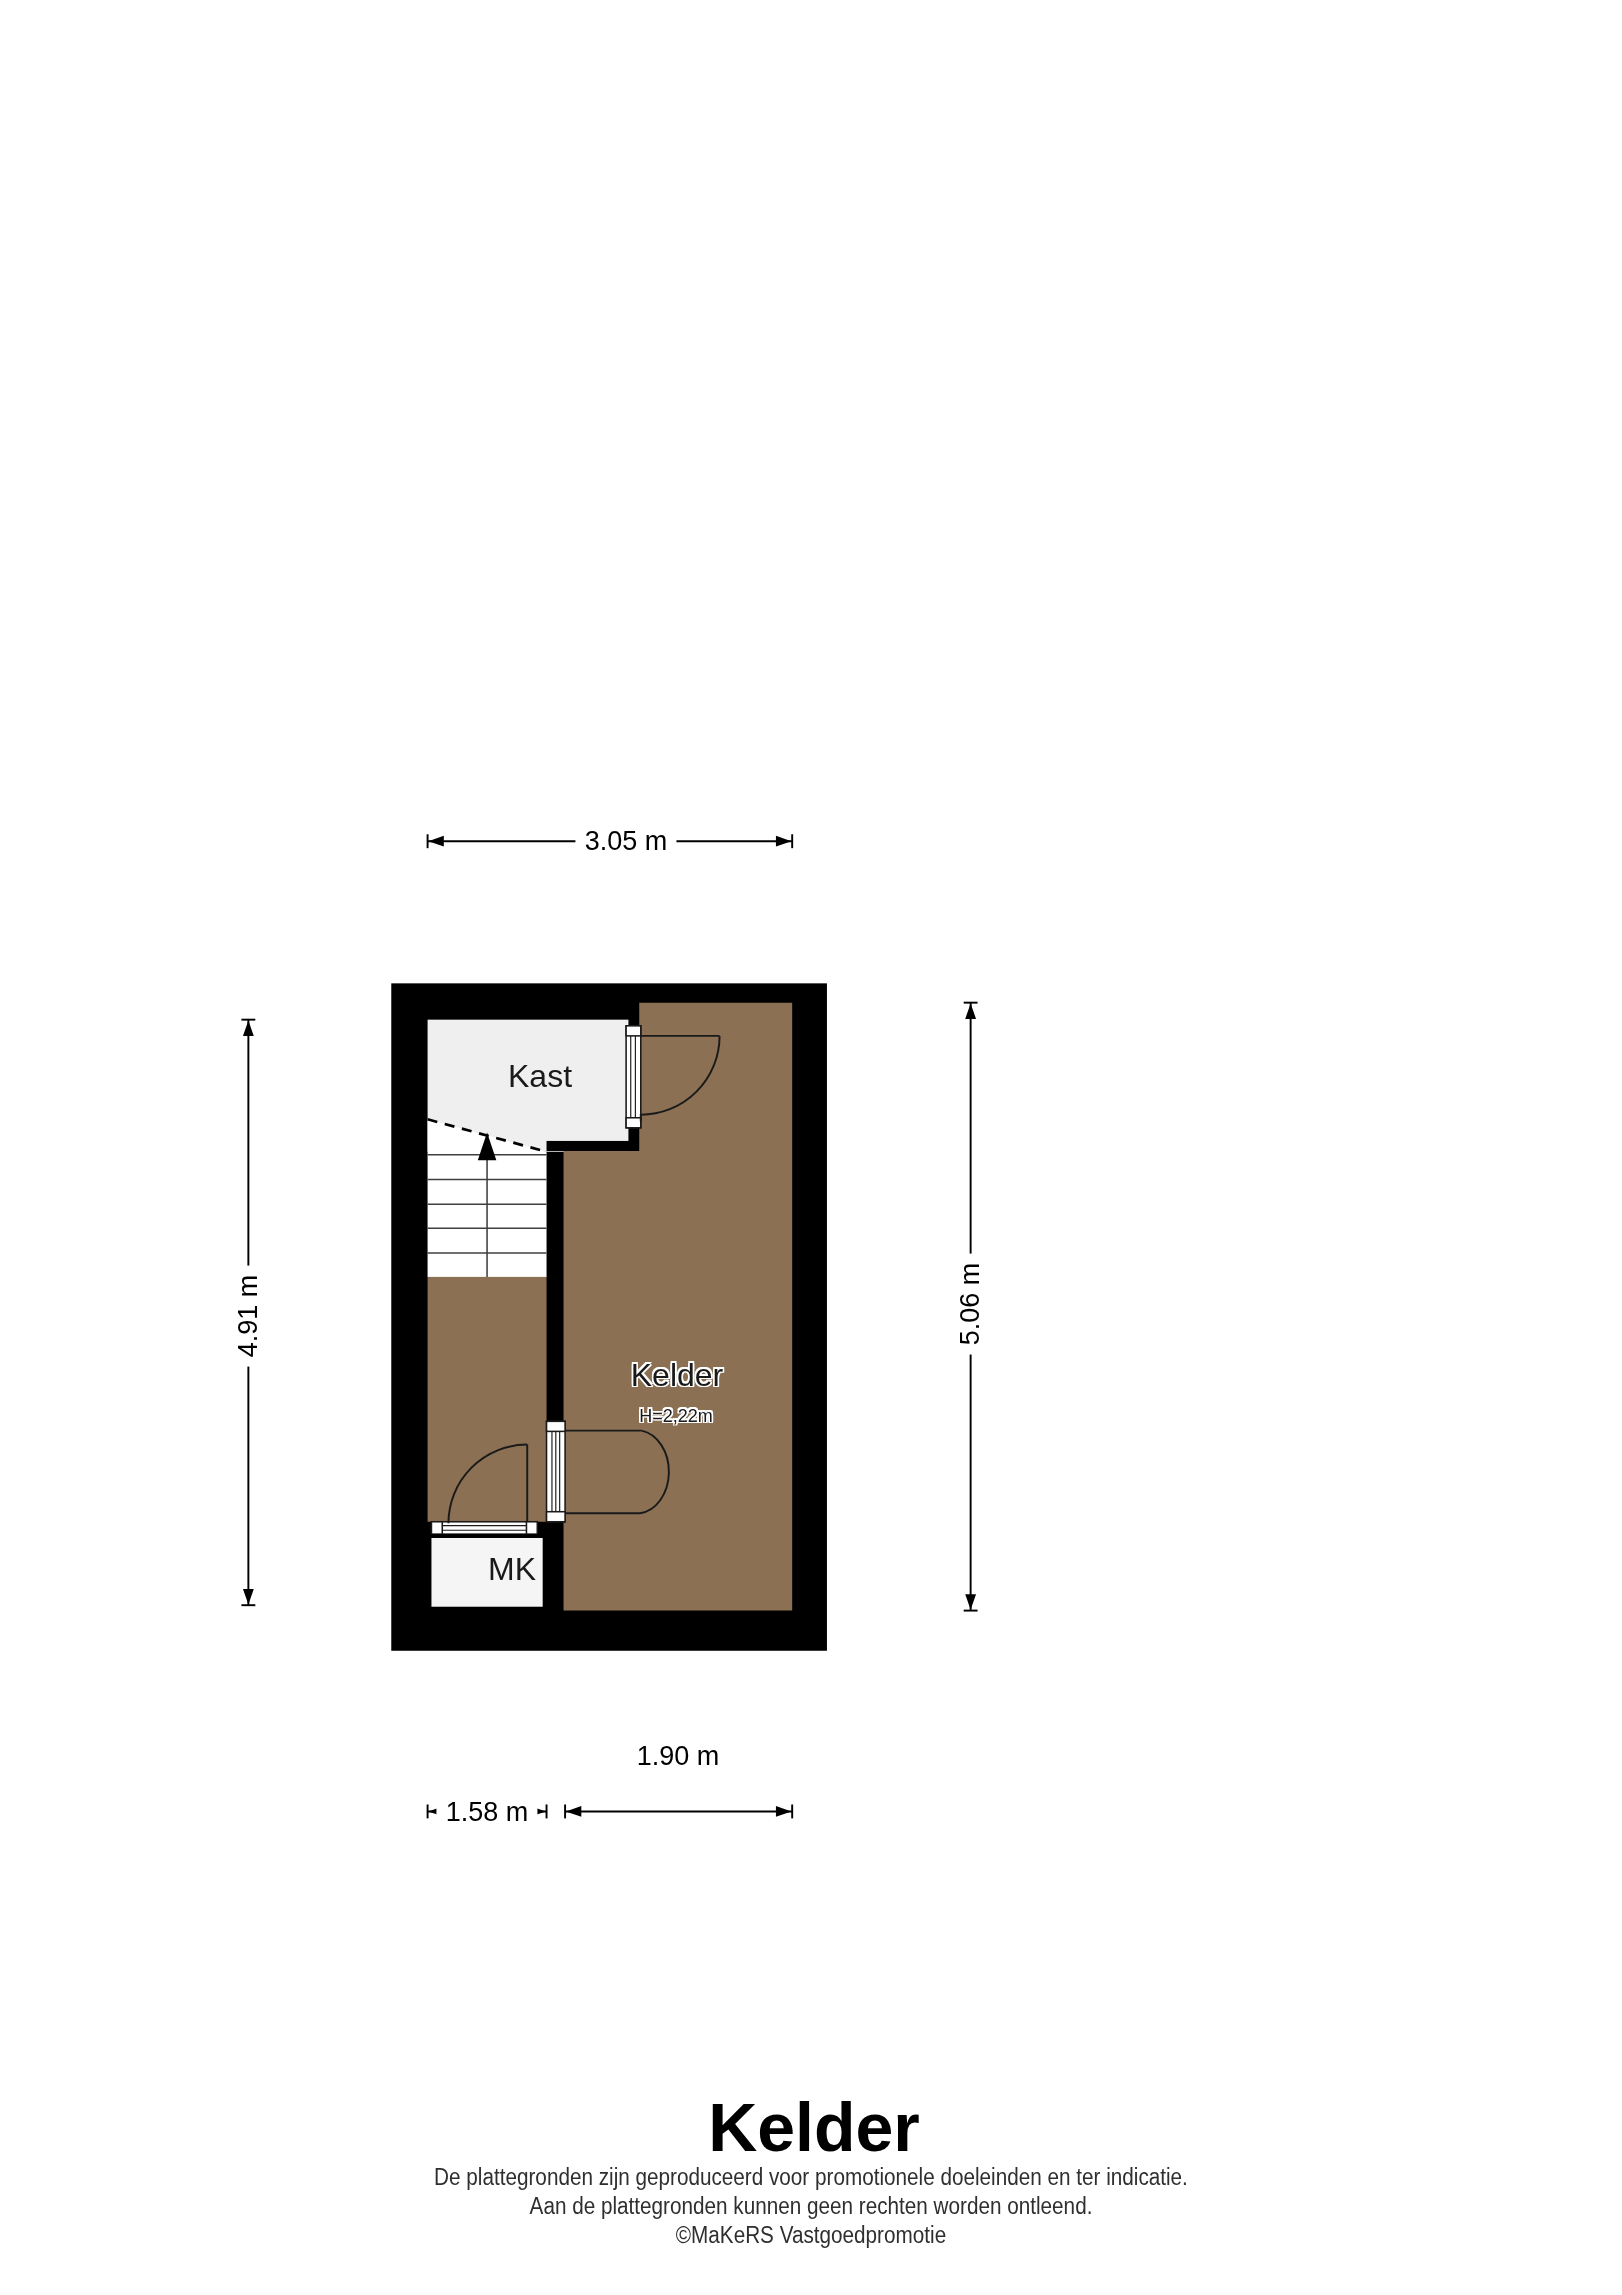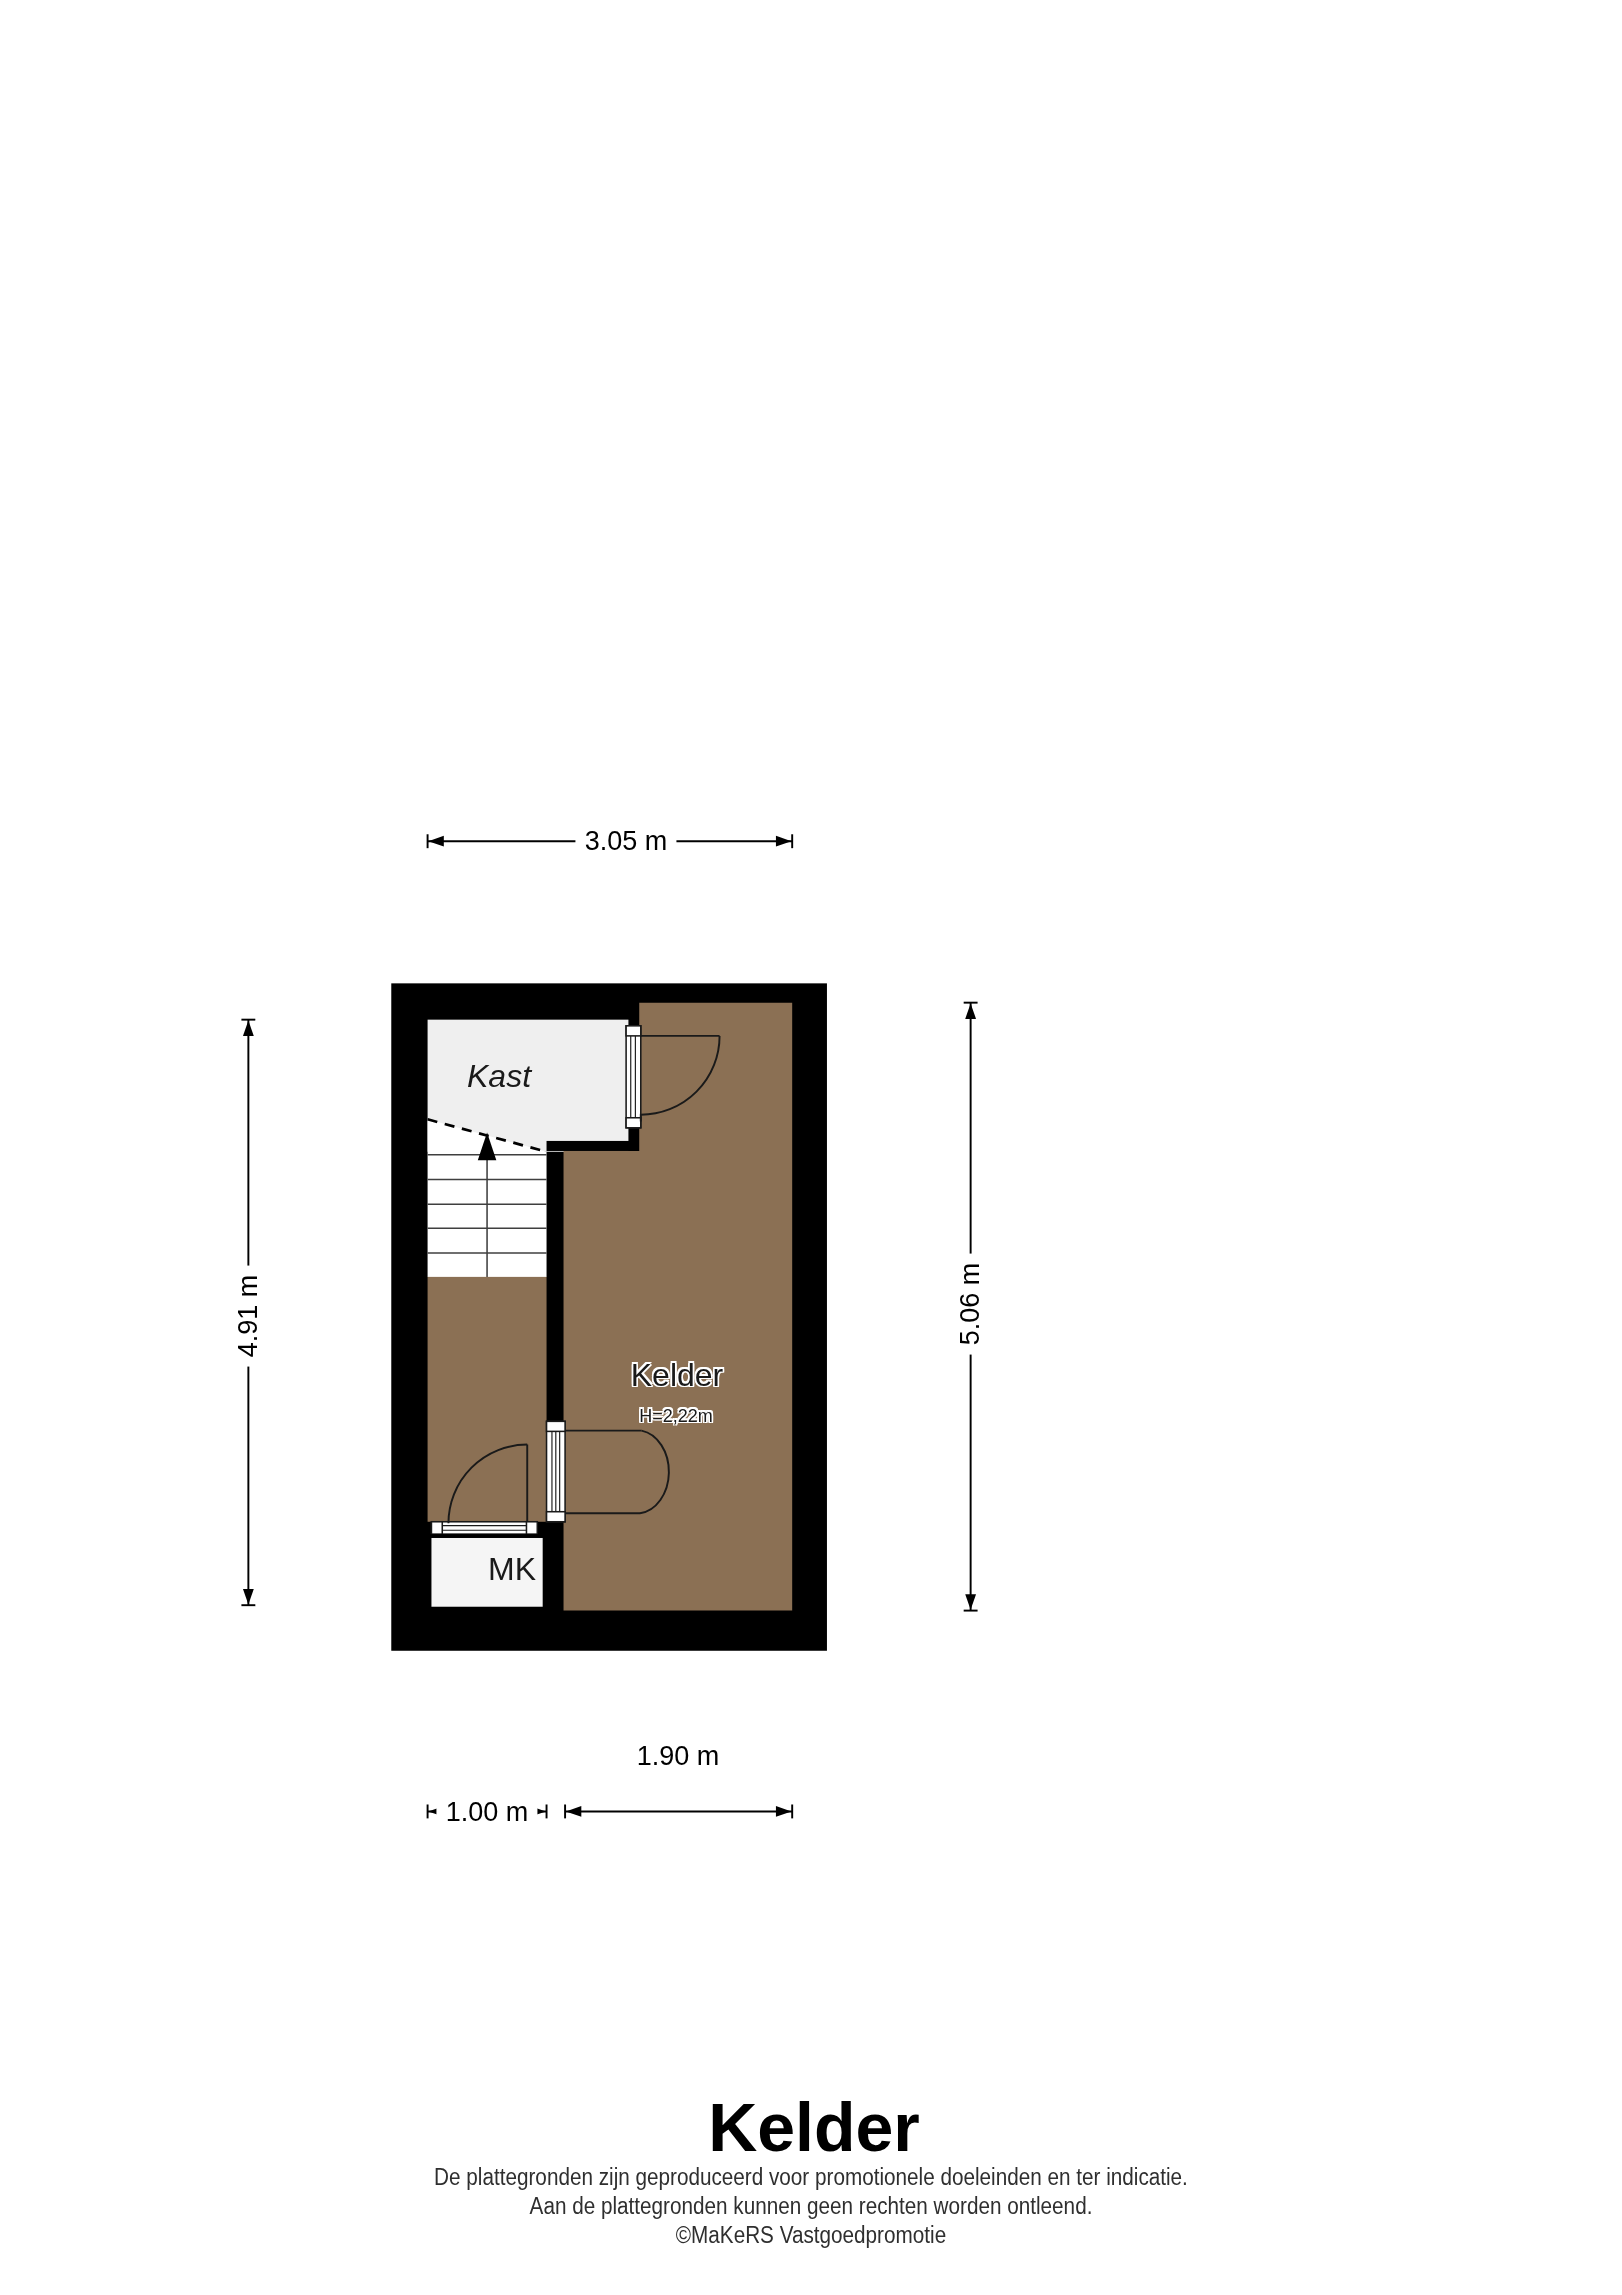--- a/index.html
+++ b/index.html
@@ -122,29 +122,29 @@
       <polygon points="321,2077 314,2057 328,2057"></polygon>
       <polygon points="1256,1299 1249,1319 1263,1319"></polygon>
       <polygon points="1256,2084 1249,2064 1263,2064"></polygon>
       <polygon points="554,2345 574,2338 574,2352"></polygon>
       <polygon points="706,2345 686,2338 686,2352"></polygon>
       <polygon points="732,2345 752,2338 752,2352"></polygon>
       <polygon points="1024,2345 1004,2338 1004,2352"></polygon>
     </g>
   </svg>
 
-  <div class="lbl room-lbl" style="left:499px;top:1076px;font-style:italic;">Kast</div>
+  <div class="lbl room-lbl" style="left:540px;top:1076px;">Kast</div>
   <div class="lbl room-lbl halo" style="left:677px;top:1375px;">Kelder</div>
   <div class="lbl h-note halo" style="left:676px;top:1416px;">H=2,22m</div>
   <div class="lbl room-lbl" style="left:512px;top:1569px;">MK</div>
 
   <div class="lbl dim" style="left:626px;top:841px;">3.05 m</div>
   <div class="lbl dim vert" style="left:248px;top:1316px;">4.91 m</div>
   <div class="lbl dim vert" style="left:970px;top:1304px;">5.06 m</div>
-  <div class="lbl dim" style="left:487px;top:1812px;">1.00 m</div>
+  <div class="lbl dim" style="left:487px;top:1812px;">1.58 m</div>
   <div class="lbl dim" style="left:678px;top:1756px;">1.90 m</div>
 
   <div class="lbl title" style="left:814px;top:2088px;transform:translate(-50%,0);">Kelder</div>
   <div class="disclaimer">
     <div>De plattegronden zijn geproduceerd voor promotionele doeleinden en ter indicatie.</div>
     <div>Aan de plattegronden kunnen geen rechten worden ontleend.</div>
     <div>©MaKeRS Vastgoedpromotie</div>
   </div>
 
 </div>

